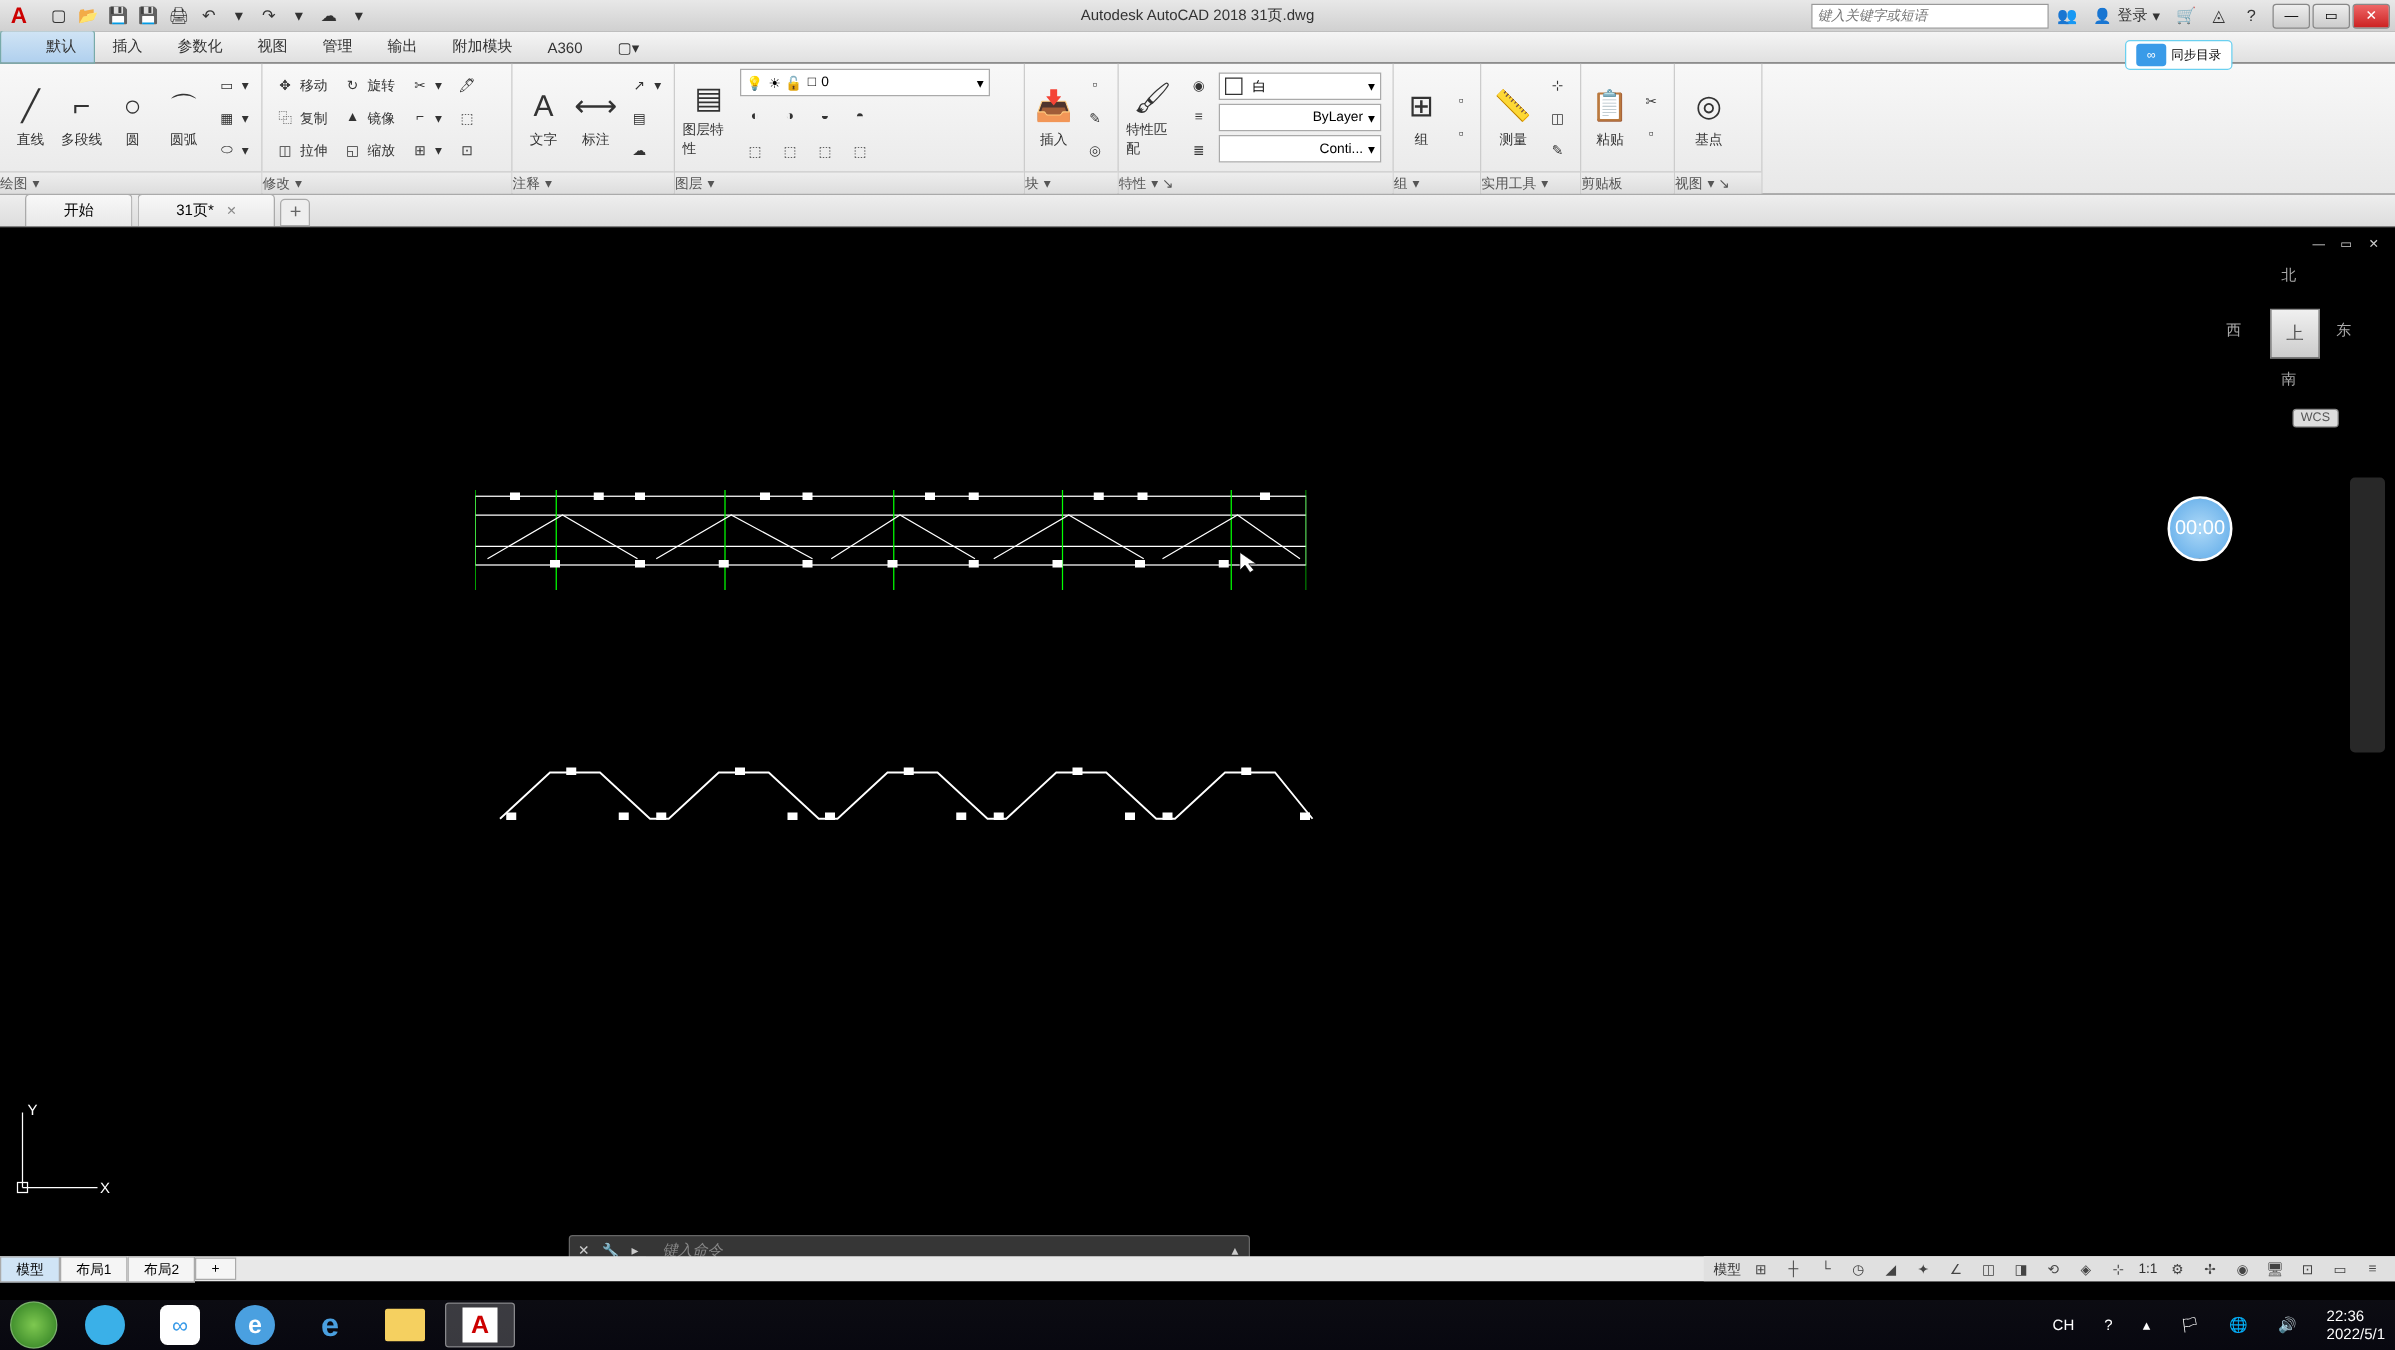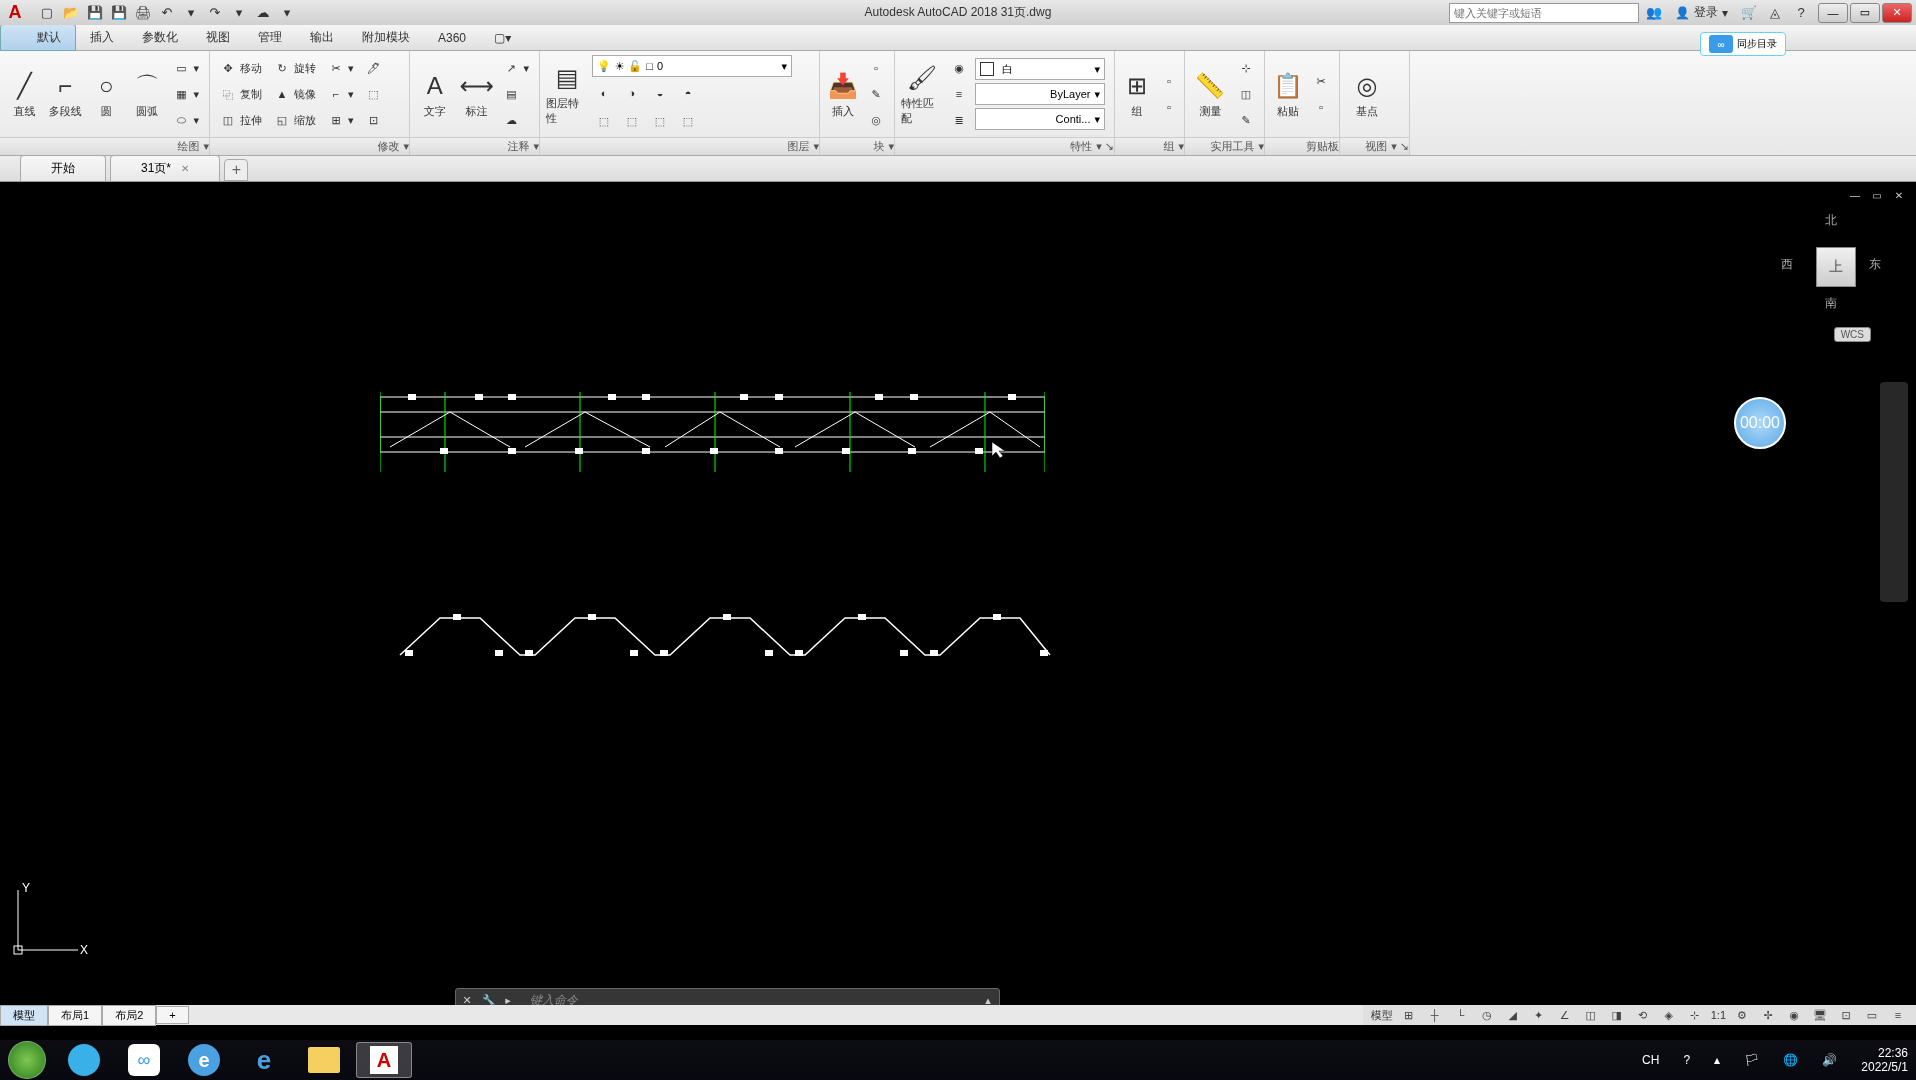--- a/index.html
+++ b/index.html
@@ -5,38 +5,38 @@
 * { margin: 0; padding: 0; box-sizing: border-box; font-family: "Microsoft YaHei", sans-serif; }
 body { background: #000; overflow: hidden; width: 1916px; height: 1080px; position: relative; }
 
 
 .titlebar { height: 25px; background: linear-gradient(#e8e8e8, #d0d0d0); display: flex; align-items: center; position: relative; }
 .app-logo { width: 30px; height: 25px; display: flex; align-items: center; justify-content: center; color: #c00; font-weight: bold; font-size: 18px; }
 .qat { display: flex; gap: 2px; padding: 0 6px; }
 .qat-btn { width: 22px; height: 20px; display: flex; align-items: center; justify-content: center; font-size: 13px; color: #333; cursor: pointer; }
 .title-text { position: absolute; left: 50%; transform: translateX(-50%); font-size: 12px; color: #333; }
 .title-right { margin-left: auto; display: flex; align-items: center; gap: 4px; padding-right: 4px; }
-.search-box { width: 190px; height: 20px; background: #fff; border: 1px solid #999; font-size: 11px; padding: 0 4px; color: #999; }
+.search-box { width: 190px; height: 20px; background: #fff; border: 1px solid #999; font-size: 11px; padding: 0 4px; color: #999; font-style: italic; }
 .login-btn { font-size: 12px; color: #333; padding: 0 6px; display: flex; align-items: center; gap: 4px; }
 .win-controls { display: flex; }
 .win-btn { width: 30px; height: 20px; background: linear-gradient(#eee,#ccc); border: 1px solid #888; display: flex; align-items: center; justify-content: center; font-size: 11px; margin-left: 2px; border-radius: 3px; }
 .win-close { background: linear-gradient(#e66,#c22); color: #fff; }
 
 
 .menubar { height: 26px; background: linear-gradient(#f5f5f5,#e0e0e0); display: flex; align-items: center; border-bottom: 1px solid #aaa; }
 .menu-item { padding: 4px 14px; font-size: 12px; color: #333; cursor: pointer; }
 .menu-item.active { background: linear-gradient(#d0e4f5,#b0d0ee); border: 1px solid #7aa; border-radius: 3px 3px 0 0; padding-left: 36px; }
 .cloud-badge { position: absolute; right: 130px; top: 32px; background: #fff; border: 1px solid #6ad0f0; border-radius: 4px; padding: 2px 8px; font-size: 10px; display: flex; align-items: center; gap: 4px; }
 .cloud-icon { width: 24px; height: 18px; background: #3a9be8; border-radius: 3px; display: flex; align-items: center; justify-content: center; color: #fff; font-size: 10px; }
 
 
 .ribbon { height: 105px; background: linear-gradient(#f8f8f8,#e8e8e8); border-bottom: 1px solid #aaa; display: flex; }
 .ribbon-panel { border-right: 1px solid #ccc; display: flex; flex-direction: column; }
 .panel-body { flex: 1; display: flex; align-items: center; padding: 2px 6px; gap: 4px; }
-.panel-title { height: 18px; background: linear-gradient(#eee,#ddd); font-size: 11px; color: #555; display: flex; align-items: center; justify-content: flex-end; gap: 4px; border-top: 1px solid #ccc; }
+.panel-title { height: 18px; background: linear-gradient(#eee,#ddd); font-size: 11px; color: #555; display: flex; align-items: center; justify-content: flex-start; gap: 4px; border-top: 1px solid #ccc; }
 .big-btn { display: flex; flex-direction: column; align-items: center; justify-content: center; width: 42px; height: 78px; font-size: 11px; color: #333; gap: 2px; }
 .big-btn .icon { width: 32px; height: 32px; display: flex; align-items: center; justify-content: center; font-size: 24px; }
 .small-row { display: flex; flex-direction: column; gap: 2px; }
 .small-btn { height: 24px; display: flex; align-items: center; gap: 4px; font-size: 11px; padding: 0 4px; color: #333; }
 .small-btn .ic { width: 16px; height: 16px; display: inline-flex; align-items: center; justify-content: center; }
 .layer-combo { width: 200px; height: 22px; background: #fff; border: 1px solid #aaa; display: flex; align-items: center; padding: 0 4px; font-size: 11px; gap: 4px; }
 .prop-combo { width: 130px; height: 22px; background: #fff; border: 1px solid #aaa; display: flex; align-items: center; padding: 0 4px; font-size: 11px; justify-content: flex-end; gap: 4px; }
 .color-sw { width: 14px; height: 14px; background: #fff; border: 1px solid #333; }
 
 
@@ -77,21 +77,21 @@
 .status-btn { width: 20px; height: 16px; display: flex; align-items: center; justify-content: center; font-size: 11px; color: #444; }
 .status-text { font-size: 11px; color: #333; }
 
 
 .taskbar { position: absolute; bottom: 0; left: 0; right: 0; height: 40px; background: linear-gradient(rgba(20,20,30,0.6),rgba(10,10,20,0.8)); display: flex; align-items: center; }
 .start-btn { width: 54px; height: 40px; display: flex; align-items: center; justify-content: center; }
 .start-orb { width: 38px; height: 38px; border-radius: 50%; background: radial-gradient(#7ec850,#2a7a20); border: 1px solid rgba(255,255,255,0.3); }
 .task-item { width: 56px; height: 36px; display: flex; align-items: center; justify-content: center; margin: 0 2px; border-radius: 3px; }
 .task-item.active { background: rgba(255,255,255,0.2); border: 1px solid rgba(255,255,255,0.4); }
 .tray { margin-left: auto; display: flex; align-items: center; gap: 24px; padding-right: 8px; color: #fff; font-size: 12px; }
-.tray-time { text-align: right; line-height: 1.2; }
+.tray-time { line-height: 1.2; }
 </style>
 </head>
 <body>
 
 <div class="titlebar">
   <div class="app-logo">A</div>
   <div class="qat">
     <div class="qat-btn">▢</div>
     <div class="qat-btn">📂</div>
     <div class="qat-btn">💾</div>

